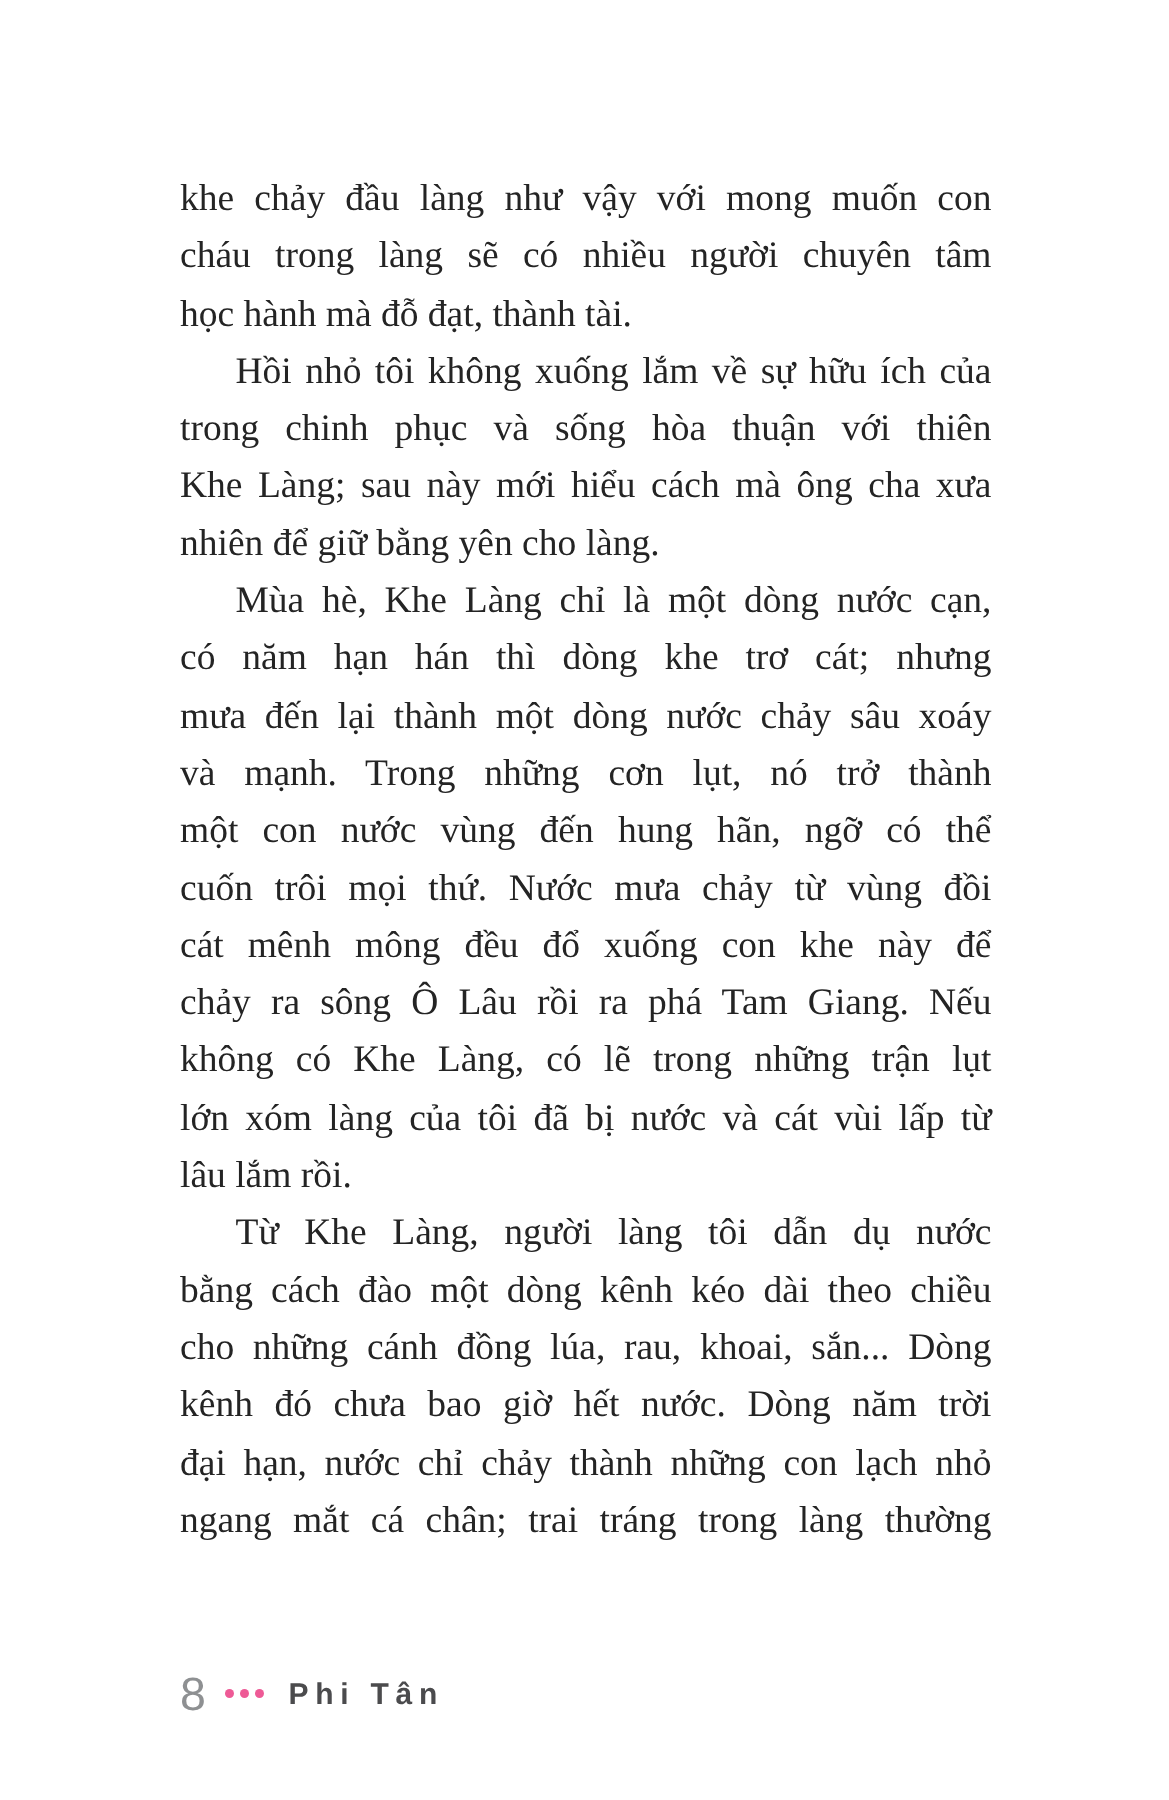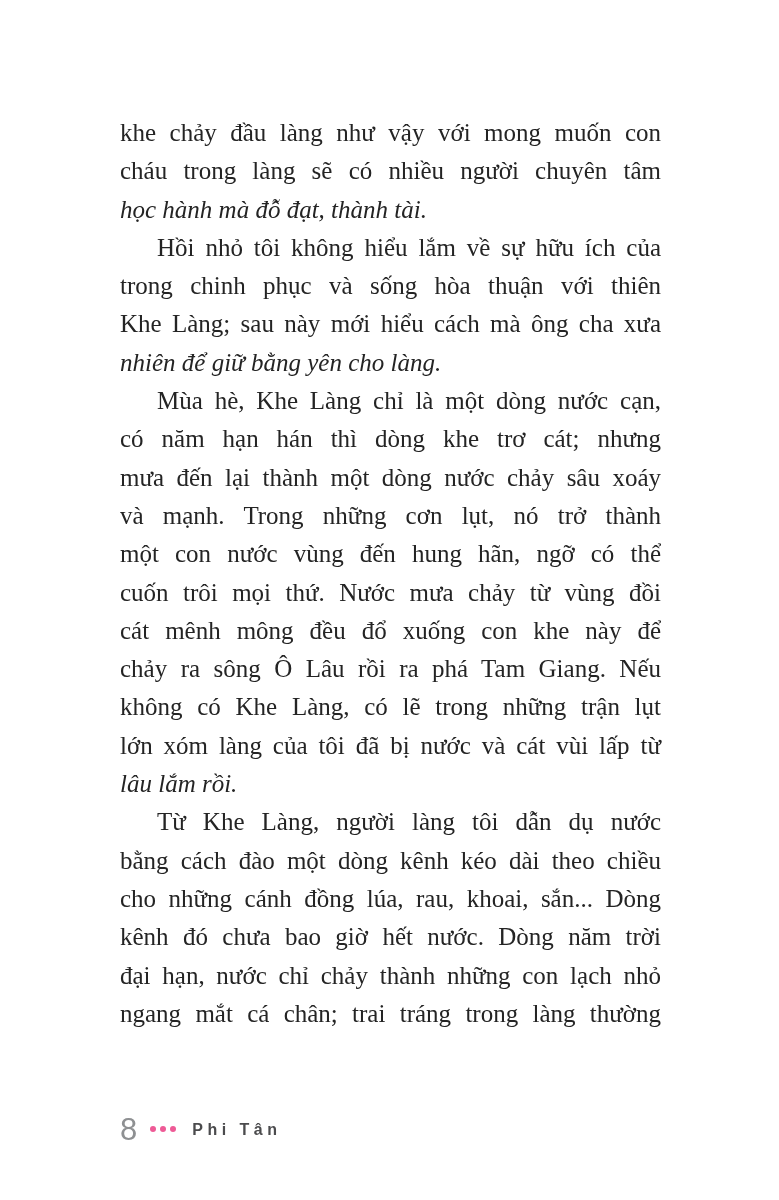--- a/index.html
+++ b/index.html
@@ -30,21 +30,20 @@
     text-align-last: justify;
     -moz-text-align-last: justify;
     white-space: normal;
     overflow: visible;
   }
   .line.indent {
     text-indent: 37px;
   }
   .line.parlast {
     text-align-last: left;
-    font-style: italic;
     -moz-text-align-last: left;
   }
   .footer {
     position: absolute;
     left: 120px;
     top: 1110px;
     height: 38px;
     display: flex;
     align-items: center;
   }
@@ -63,37 +62,37 @@
     gap: 4px;
   }
   .dot {
     width: 6px;
     height: 6px;
     border-radius: 50%;
     background: #ee5a96;
   }
   .author {
     font-family: "Liberation Sans", "DejaVu Sans", sans-serif;
-    font-size: 16px;
+    font-size: 20px;
     font-weight: 700;
     letter-spacing: 4.5px;
     color: #4b4b4d;
     padding-top: 2px;
   }
 </style>
 </head>
 <body>
 
 <div class="page">
 
   <div class="text-block" id="text-block">
       <div class="line">khe chảy đầu làng như vậy với mong muốn con</div>
       <div class="line">cháu trong làng sẽ có nhiều người chuyên tâm</div>
       <div class="line parlast">học hành mà đỗ đạt, thành tài.</div>
-      <div class="line indent">Hồi nhỏ tôi không hiểu lắm về sự hữu ích của</div>
+      <div class="line indent">Hồi nhỏ tôi không xuống lắm về sự hữu ích của</div>
       <div class="line">trong chinh phục và sống hòa thuận với thiên</div>
       <div class="line">Khe Làng; sau này mới hiểu cách mà ông cha xưa</div>
       <div class="line parlast">nhiên để giữ bằng yên cho làng.</div>
       <div class="line indent">Mùa hè, Khe Làng chỉ là một dòng nước cạn,</div>
       <div class="line">có năm hạn hán thì dòng khe trơ cát; nhưng</div>
       <div class="line">mưa đến lại thành một dòng nước chảy sâu xoáy</div>
       <div class="line">và mạnh. Trong những cơn lụt, nó trở thành</div>
       <div class="line">một con nước vùng đến hung hãn, ngỡ có thể</div>
       <div class="line">cuốn trôi mọi thứ. Nước mưa chảy từ vùng đồi</div>
       <div class="line">cát mênh mông đều đổ xuống con khe này để</div>

